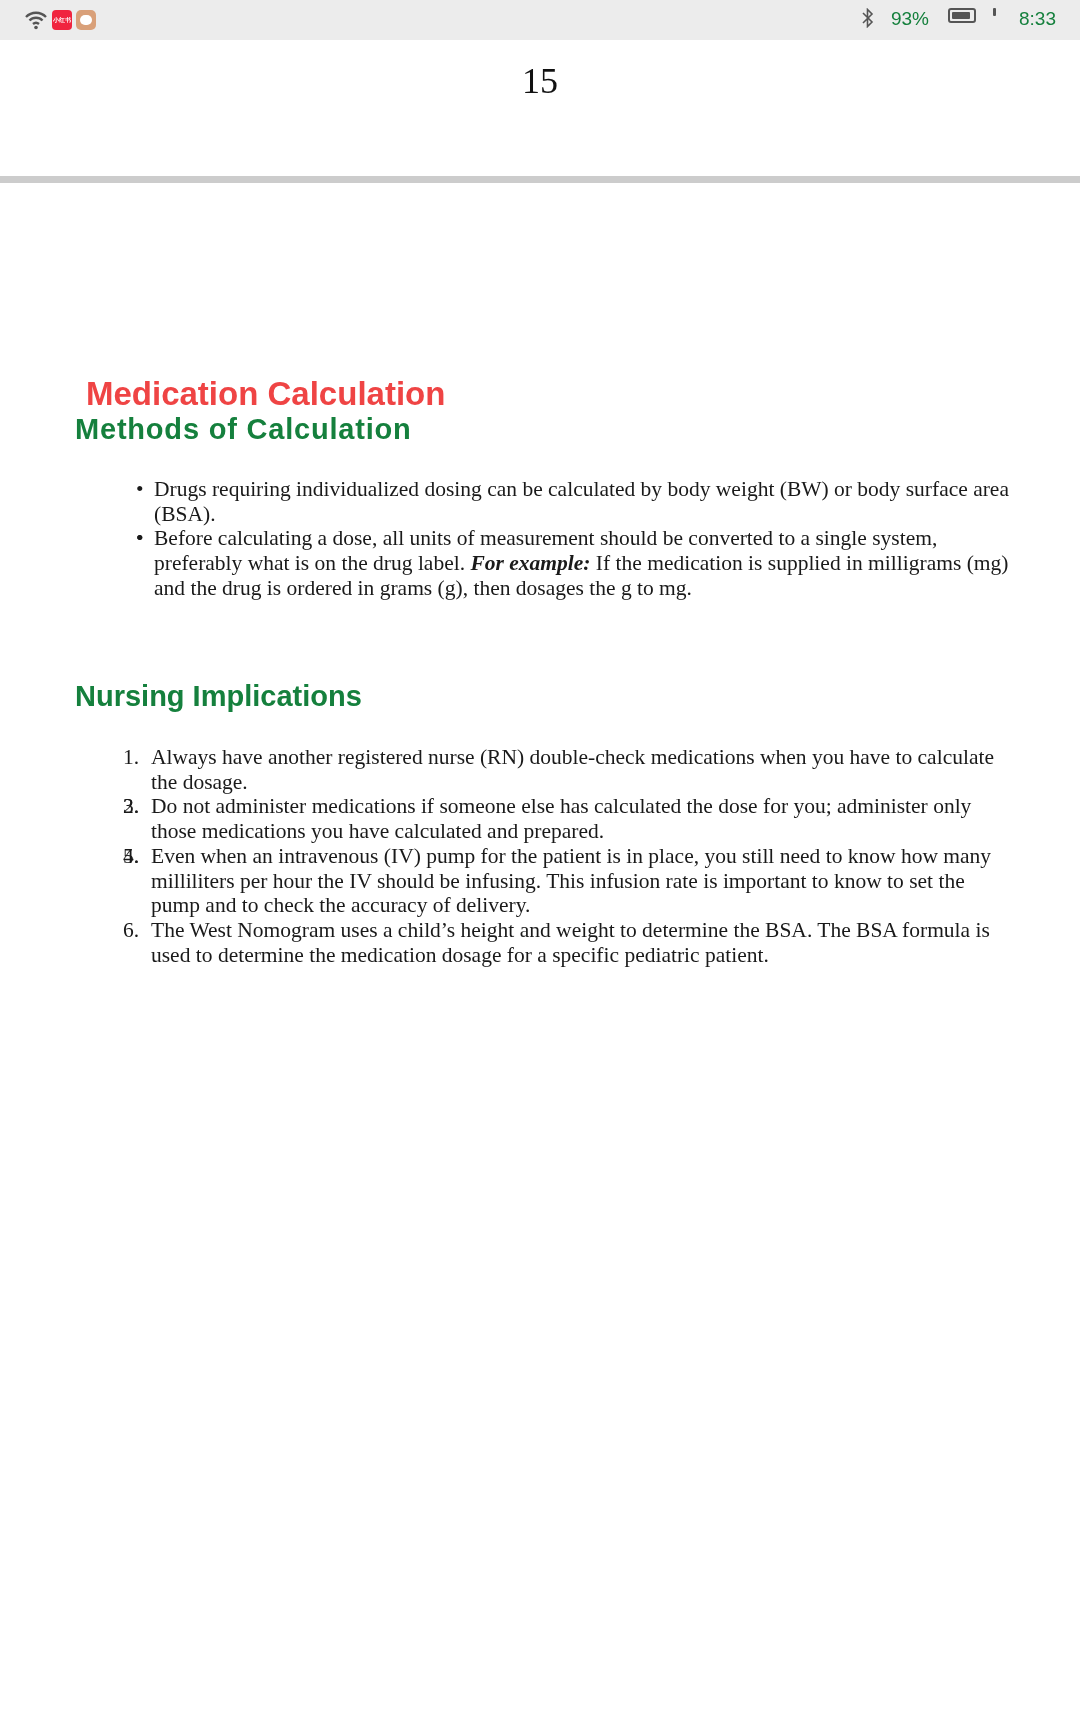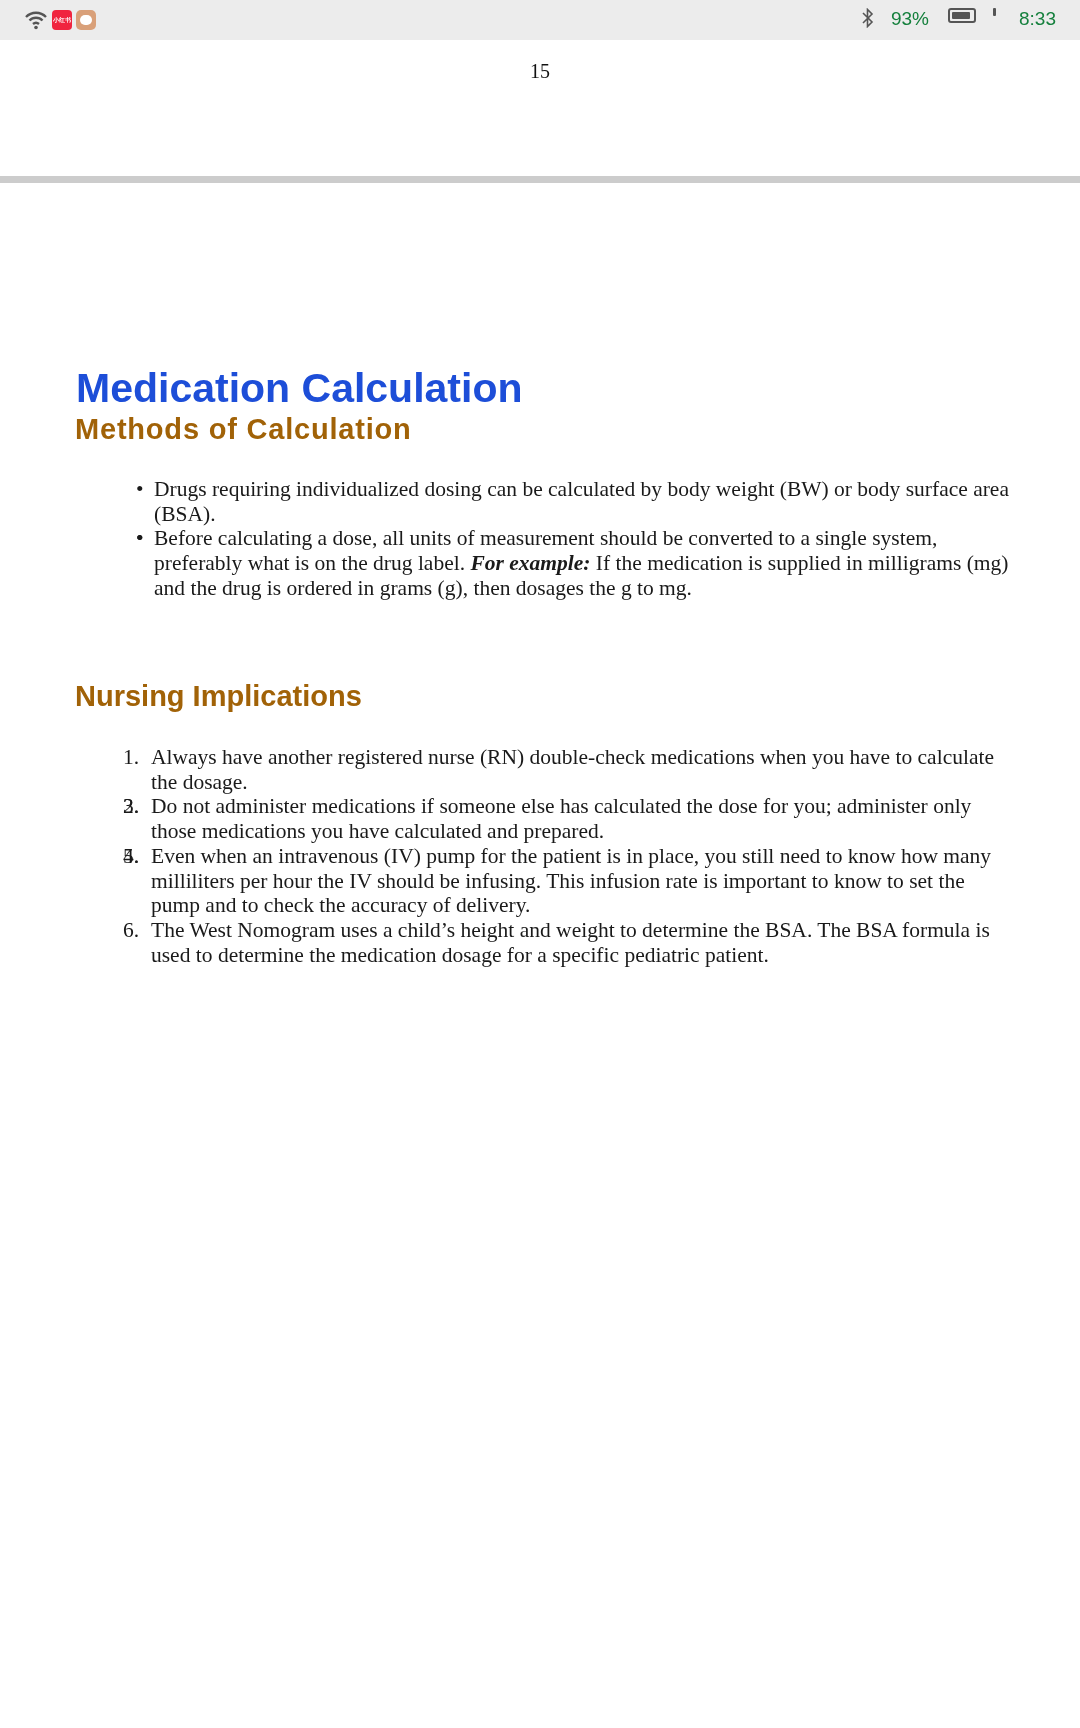--- a/index.html
+++ b/index.html
@@ -28,34 +28,34 @@
   .sb-right {
     position: absolute; right: 24px; top: 8px; display: flex; align-items: flex-start; gap: 17px;
     font-size: 19px; color: #15803d;
   }
   .battery { width: 28px; height: 15px; border: 2px solid #555; border-radius: 3px; position: relative; box-sizing: border-box; margin-left: 2px; }
   .battery .fill { position: absolute; left: 2px; top: 2px; bottom: 2px; width: 86%; background: #555; border-radius: 1px; }
   .battery-tip { width: 3px; height: 8px; background: #555; border-radius: 1px; margin-right: 6px; }
 
   .page-number {
     position: absolute; left: 0; width: 1080px; top: 60px; text-align: center;
-    font-size: 20px; color: #111;
+    font-size: 36px; color: #111;
   }
   .divider {
     position: absolute; left: 0; top: 176px; width: 1080px; height: 7px; background: #cccccc;
   }
   .h1 {
     position: absolute; left: 75px; top: 364px;
     font-family: "Liberation Sans", "DejaVu Sans", sans-serif;
-    font-weight: bold; font-size: 41px; color: #1d4ed8; margin: 1px;
+    font-weight: bold; font-size: 33px; color: #ef4444; margin: 11px;
   }
   .h2 {
     position: absolute; left: 75px; top: 413px;
     font-family: "Liberation Sans", "DejaVu Sans", sans-serif;
-    font-weight: bold; font-size: 29px; color: #a16207; margin: 0; letter-spacing: 0.8px;
+    font-weight: bold; font-size: 29px; color: #15803d; margin: 0; letter-spacing: 0.8px;
   }
   .h2.nursing { top: 680px; letter-spacing: 0; }
   .bullets {
     position: absolute; left: 132px; top: 477px; width: 880px;
     margin: 0; padding: 0; list-style: none;
     font-size: 21.5px; line-height: 24.7px;
   }
   .bullets li { position: relative; padding-left: 22px; }
   .bullets li .dot { position: absolute; left: 4px; top: 0; }
   .numbered {

